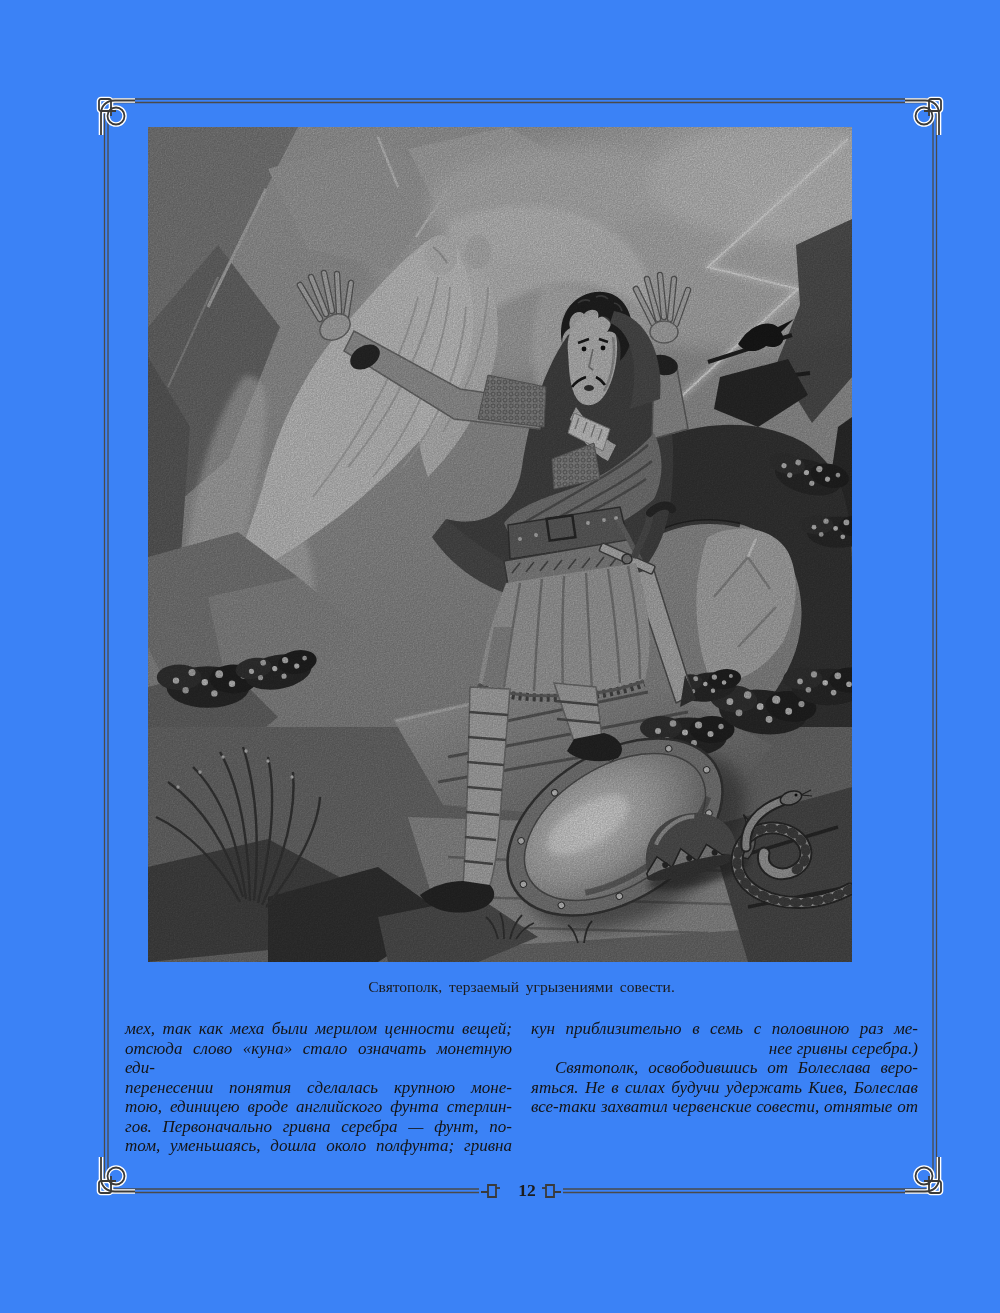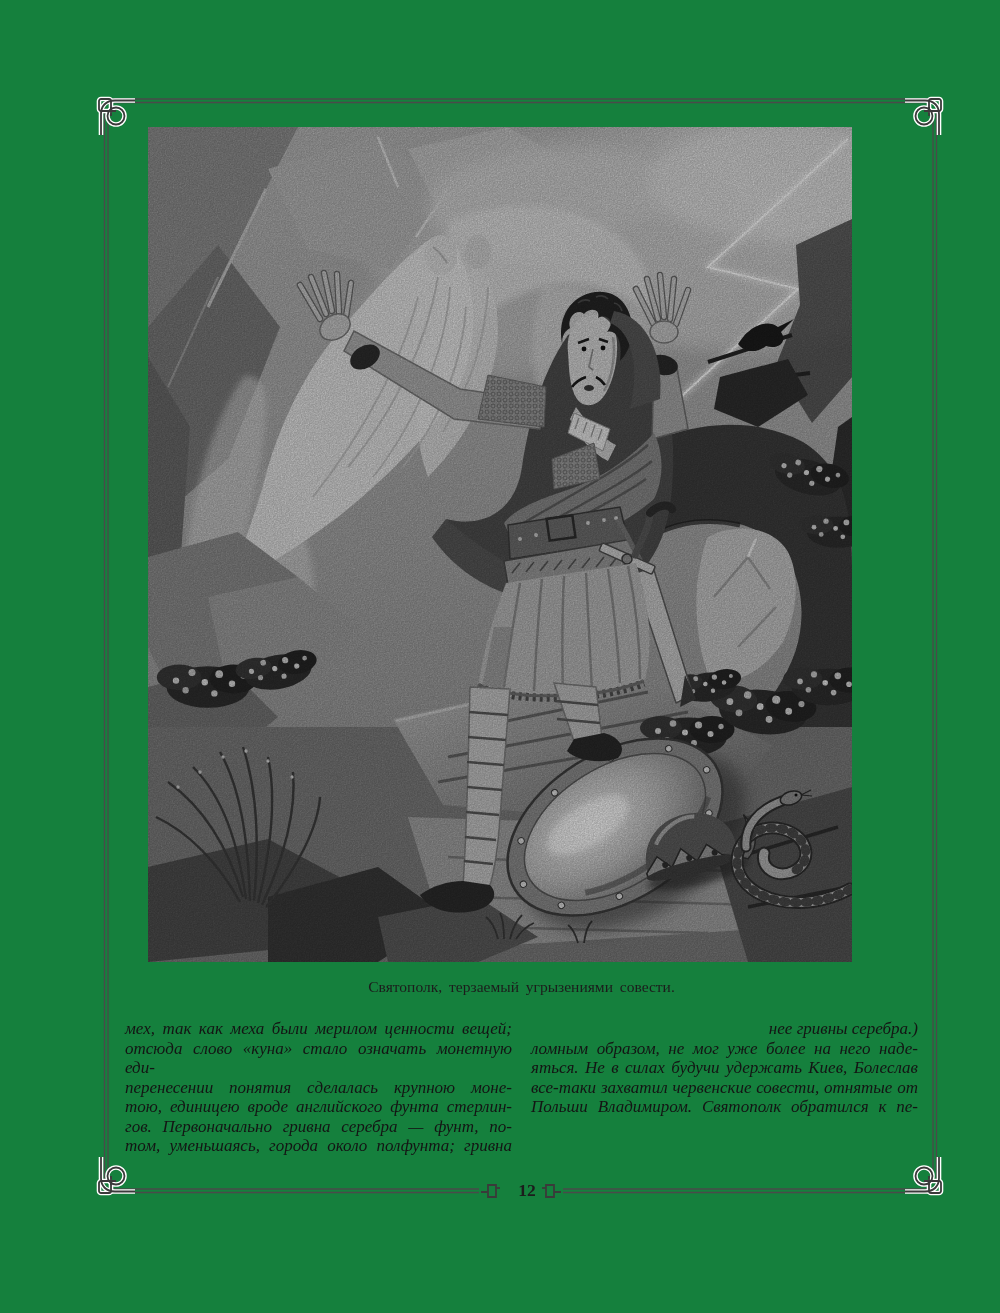--- a/index.html
+++ b/index.html
@@ -1,16 +1,16 @@
 <!DOCTYPE html>
 <html><head>
 <meta charset="utf-8">
 <style>
   html,body{margin:0;padding:0;background:#ffffff;}
-  .page{position:relative;width:1000px;height:1313px;background:#15803d;overflow:hidden;
+  .page{position:relative;width:1000px;height:1313px;background:#3b82f6;overflow:hidden;
         font-family:"Liberation Serif", serif;}
   
   .frame-svg{position:absolute;left:0;top:0;width:1000px;height:1313px;}
   .bl{stroke:#4a4a4a;stroke-width:1.3;fill:none;}
   .kc{stroke:#ffffff;stroke-width:4.6;fill:none;}
   .kk{stroke:#3a3a3a;stroke-width:1.8;fill:none;}
   
   .illus{position:absolute;left:148px;top:127px;width:704px;height:835px;}
   .illus svg{display:block;width:704px;height:835px;}
   
@@ -403,26 +403,26 @@
   </div>
 
   <div class="caption">Святополк, терзаемый угрызениями совести.</div>
 
   <div class="col col-left">
     <div class="tline j">мех, так как меха были мерилом ценности вещей;</div>
     <div class="tline j">отсюда слово «куна» стало означать монетную еди-</div>
     <div class="tline j">перенесении понятия сделалась крупною моне-</div>
     <div class="tline j">тою, единицею вроде английского фунта стерлин-</div>
     <div class="tline j">гов. Первоначально гривна серебра — фунт, по-</div>
-    <div class="tline j">том, уменьшаясь, города около полфунта; гривна</div>
+    <div class="tline j">том, уменьшаясь, дошла около полфунта; гривна</div>
   </div>
 
   <div class="col col-right">
+    <div class="tline j">кун приблизительно в семь с половиною раз ме-</div>
     <div class="tline plain">нее гривны серебра.)</div>
-    <div class="tline j">ломным образом, не мог уже более на него наде-</div>
+    <div class="tline j ind">Святополк, освободившись от Болеслава веро-</div>
     <div class="tline j">яться. Не в силах будучи удержать Киев, Болеслав</div>
     <div class="tline j">все-таки захватил червенские совести, отнятые от</div>
-    <div class="tline j">Польши Владимиром. Святополк обратился к пе-</div>
   </div>
 
   <div class="pagenum">12</div>
 
 </div>
 
 </body></html>

